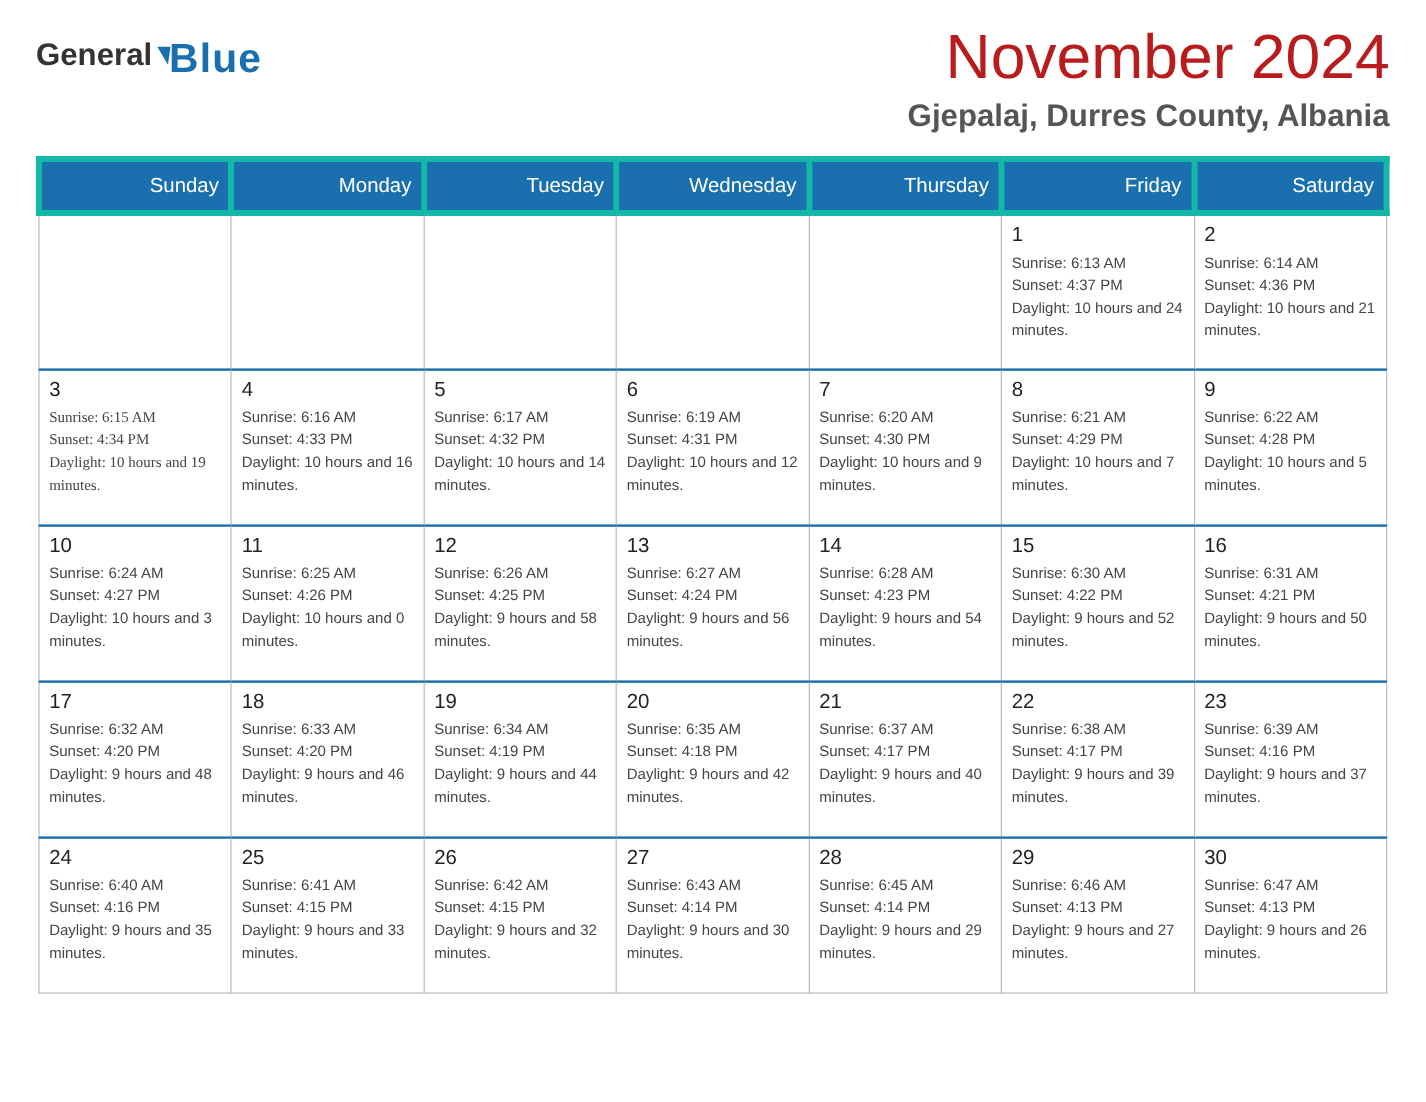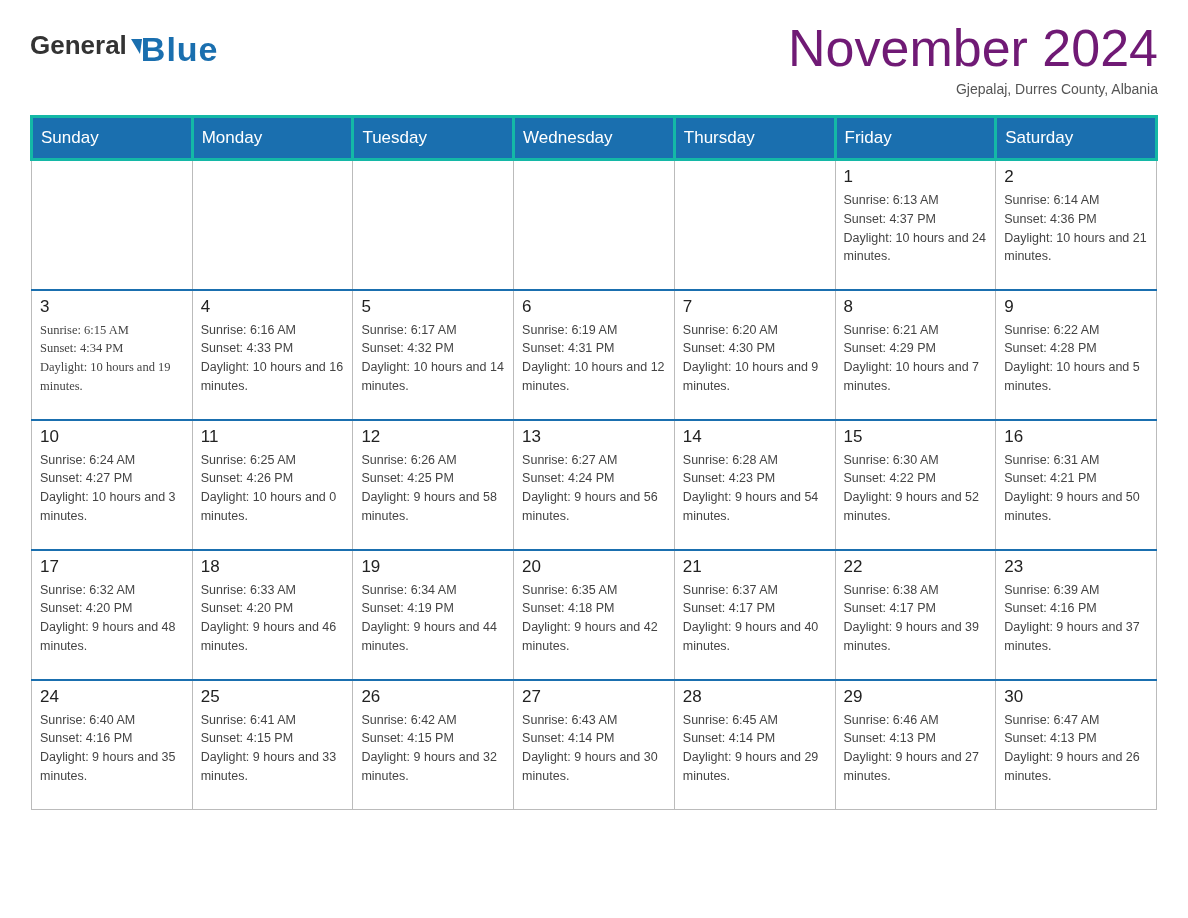--- a/index.html
+++ b/index.html
@@ -34,43 +34,43 @@
       font-size: 34px;
       font-weight: bold;
       letter-spacing: 1px;
     }
     .title-area {
       text-align: right;
     }
     .main-title {
       font-size: 52px;
       font-weight: 300;
-      color: #701a75;
+      color: #b91c1c;
       line-height: 1.1;
     }
     .subtitle {
-      font-size: 14px;
+      font-size: 26px;
       color: #555;
-      font-weight: normal;
+      font-weight: bold;
       margin-top: 4px;
       text-align: right;
     }
     .calendar {
       width: 100%;
       border-collapse: collapse;
       border: 1px solid #999;
     }
     .calendar th {
       background-color: #1a6faf;
       color: #fff;
       font-size: 17px;
       font-weight: normal;
       padding: 10px 8px;
-      text-align: left;
-      border: 3px solid #14b8a6;
+      text-align: right;
+      border: 5px solid #14b8a6;
     }
     .calendar td {
       vertical-align: top;
       width: 14.28%;
       min-height: 120px;
       height: 130px;
       border: 1px solid #bbb;
       padding: 6px 8px 8px 8px;
       font-size: 13px;
       color: #333;

